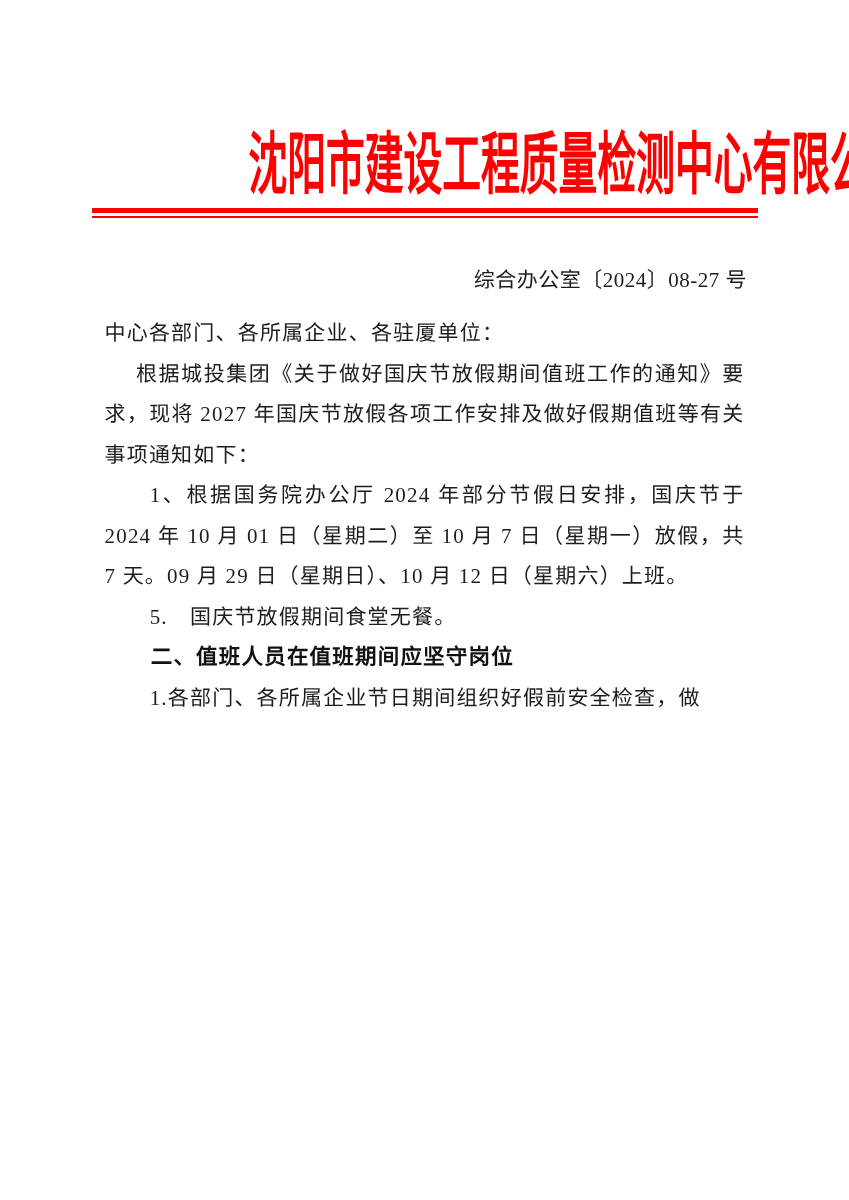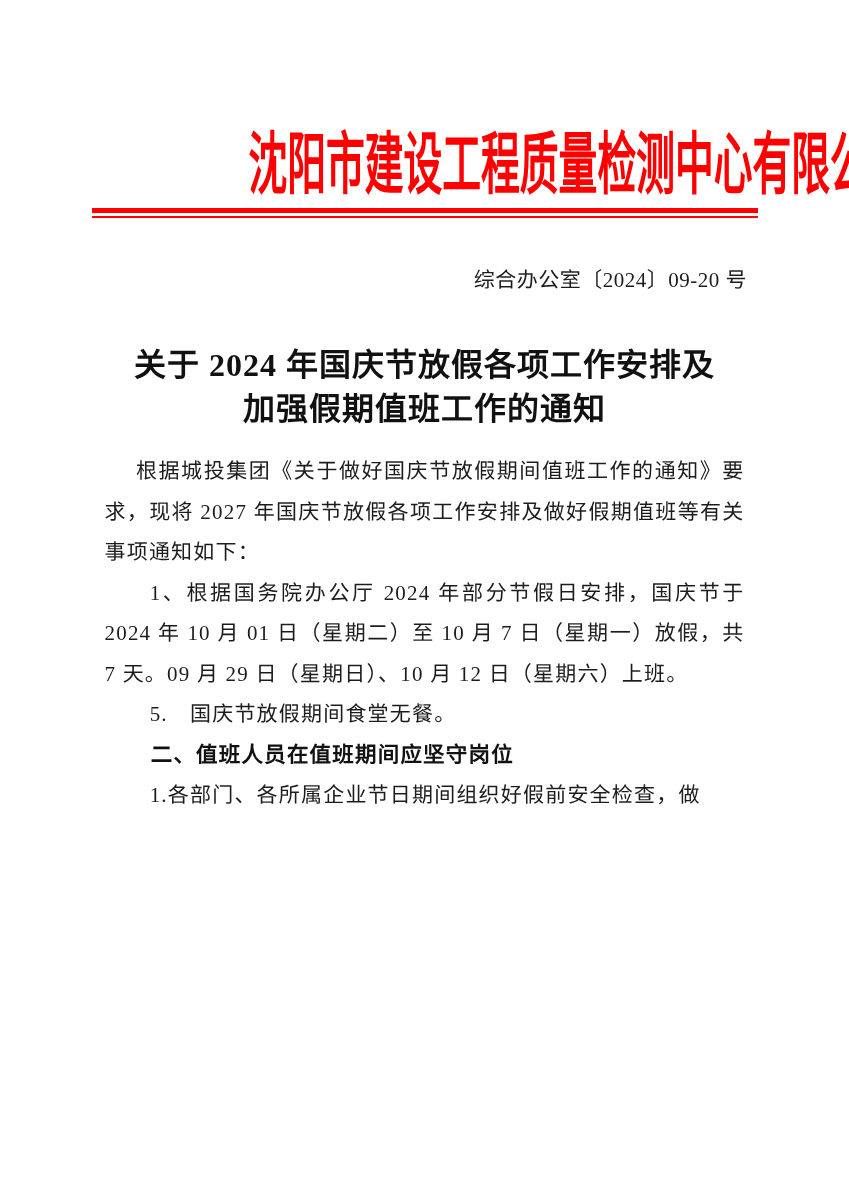--- a/index.html
+++ b/index.html
@@ -89,28 +89,25 @@
 
 <div class="page">
 
   <header>
     <div class="org-name-wrap">
       <span class="org-name">沈阳市建设工程质量检测中心有限公司</span>
     </div>
     <div class="double-rule"></div>
   </header>
 
-  <div class="doc-number">综合办公室〔2024〕09-20 号</div>
+  <div class="doc-number">综合办公室〔2024〕08-27 号</div>
 
-  <h1 class="notice-title">
-    <div>关于 2024 年国庆节放假各项工作安排及</div>
-    <div>加强假期值班工作的通知</div>
-  </h1>
 
   <main class="notice-body">
+    <p>中心各部门、各所属企业、各驻厦单位：</p>
 
     <p class="indent-15">根据城投集团《关于做好国庆节放假期间值班工作的通知》要求，现将 2027 年国庆节放假各项工作安排及做好假期值班等有关事项通知如下：</p>
 
 
     <p class="indent-2">1、根据国务院办公厅 2024 年部分节假日安排，国庆节于 2024 年 10 月 01 日（星期二）至 10 月 7 日（星期一）放假，共 7 天。09 月 29 日（星期日）、10 月 12 日（星期六）上班。</p>
 
     <p class="indent-2">5.　国庆节放假期间食堂无餐。</p>
 
     <p class="section-heading indent-2">二、值班人员在值班期间应坚守岗位</p>
 

